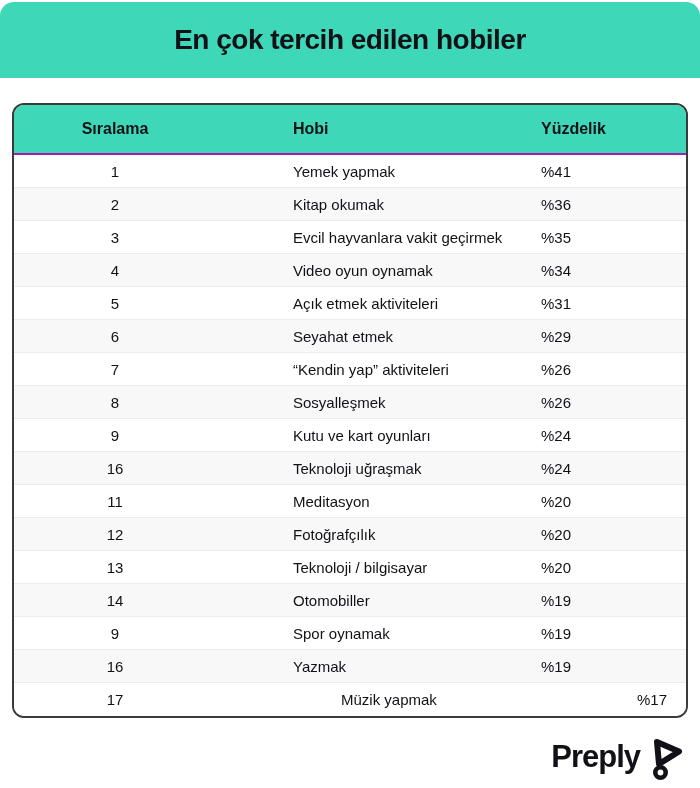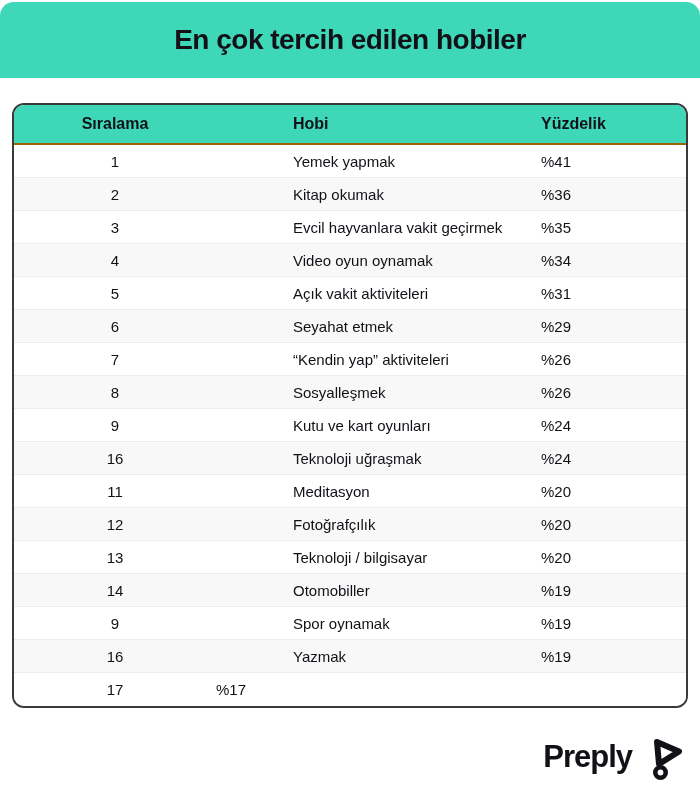--- a/index.html
+++ b/index.html
@@ -32,42 +32,42 @@
     border-radius:12px;
     overflow:hidden;
     background:var(--background);
   }
   .trow,.thead{
     display:grid;
     grid-template-columns:202px 325px 1fr;
     align-items:center;
   }
   .thead{
-    height:40px;
+    height:50px;
     background:var(--accent-teal);
-    border-bottom:2px solid #a16207;
+    border-bottom:2px solid #a21caf;
     font-weight:bold;font-size:16px;
   }
   .trow{
     height:33px;
     font-size:15px;
     border-bottom:1px solid var(--row-divider);
     background:var(--background);
   }
   .trow:nth-child(even){background:var(--row-alt-bg);}
-  .trow:last-child{border-bottom:none;}
+  .trow:last-child{border-bottom:none;gap:48px;}
   .cell{white-space:nowrap;}
   .c-rank{text-align:center;}
   .c-hobby{padding-left:77px;text-align:left;}
   .c-pct{padding-left:0;text-align:left;}
 
   
   .footer{
     position:absolute;right:12px;top:733px;
-    display:flex;align-items:center;gap:14px;
+    display:flex;align-items:center;gap:6px;
   }
   .brand{
     font-size:31px;font-weight:bold;letter-spacing:-1px;color:var(--dark-text);
   }
   .logo-icon{display:block;}
 </style>
 </head>
 <body>
 
 <div class="page">
@@ -98,21 +98,21 @@
           <div class="cell c-hobby">Evcil hayvanlara vakit geçirmek</div>
           <div class="cell c-pct">%35</div>
         </div>
         <div class="trow">
           <div class="cell c-rank">4</div>
           <div class="cell c-hobby">Video oyun oynamak</div>
           <div class="cell c-pct">%34</div>
         </div>
         <div class="trow">
           <div class="cell c-rank">5</div>
-          <div class="cell c-hobby">Açık vakit aktiviteleri</div>
+          <div class="cell c-hobby">Açık etmek aktiviteleri</div>
           <div class="cell c-pct">%31</div>
         </div>
         <div class="trow">
           <div class="cell c-rank">6</div>
           <div class="cell c-hobby">Seyahat etmek</div>
           <div class="cell c-pct">%29</div>
         </div>
         <div class="trow">
           <div class="cell c-rank">7</div>
           <div class="cell c-hobby">“Kendin yap” aktiviteleri</div>
@@ -158,20 +158,21 @@
           <div class="cell c-hobby">Spor oynamak</div>
           <div class="cell c-pct">%19</div>
         </div>
         <div class="trow">
           <div class="cell c-rank">16</div>
           <div class="cell c-hobby">Yazmak</div>
           <div class="cell c-pct">%19</div>
         </div>
         <div class="trow">
           <div class="cell c-rank">17</div>
+          <div class="cell c-hobby">Müzik yapmak</div>
           <div class="cell c-pct">%17</div>
         </div>
       </div>
   </div>
 
   <div class="footer">
     <span class="brand">Preply</span>
     <span>
       <svg class="logo-icon" width="42" height="48" viewBox="0 0 42 48" aria-hidden="true">
         <path d="M11 9 L33 18.5 L13 31 Z" fill="none" stroke="#121117" stroke-width="6" stroke-linejoin="round" stroke-linecap="round"></path>

